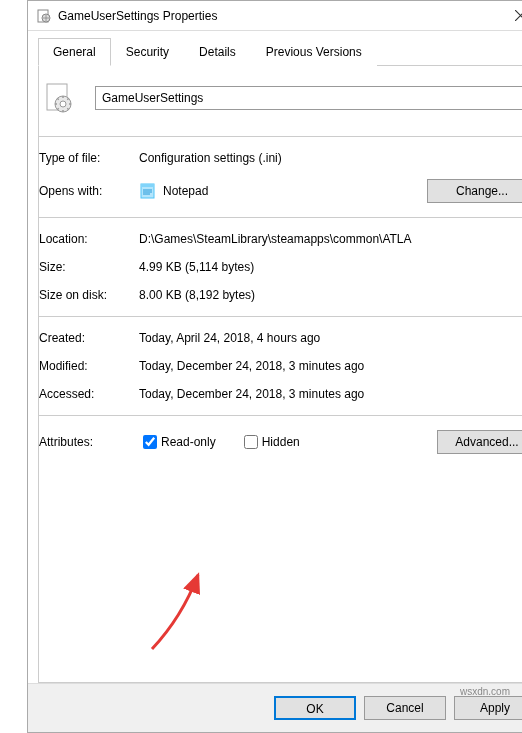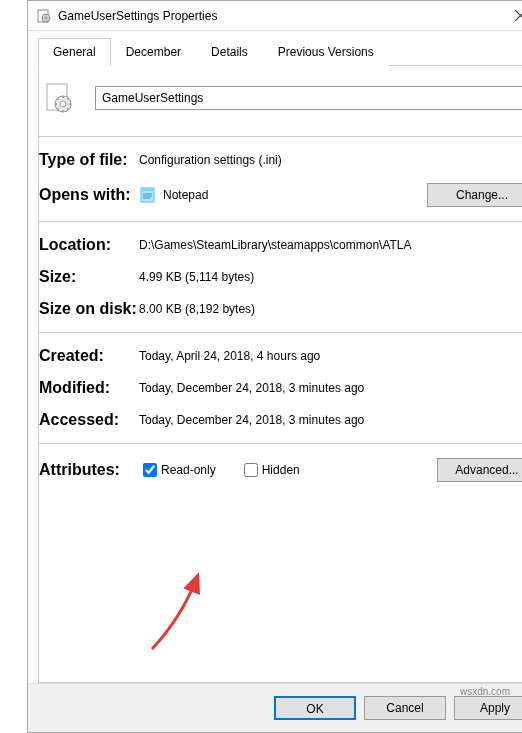--- a/index.html
+++ b/index.html
@@ -81,22 +81,21 @@
       flex: 1;
       overflow: hidden;
     }
     .row {
       display: flex;
       align-items: center;
       margin-bottom: 14px;
     }
     .label-col {
       width: 100px;
-      font-size: 16px;
-      font-weight: bold;
+      font-size: 12px;
     }
     .value-col {
       flex: 1;
       font-size: 12px;
       display: flex;
       align-items: center;
     }
     .filename-box {
       flex: 1;
       border: 1px solid #999;
@@ -197,21 +196,21 @@
       <svg width="11" height="11" viewBox="0 0 11 11">
         <path d="M0 0 L11 11 M11 0 L0 11" stroke="#333" stroke-width="1.2"></path>
       </svg>
     </div>
   </div>
 
   <div class="content">
     <div class="panel-wrap">
       <div class="tabs">
         <div class="tab active">General</div>
-        <div class="tab">December</div>
+        <div class="tab">Security</div>
         <div class="tab">Details</div>
         <div class="tab">Previous Versions</div>
       </div>
 
       <div class="tab-panel">
         <div class="row" style="margin-bottom:18px;">
           <div class="file-icon">
             <svg width="36" height="36" viewBox="0 0 36 36">
               <rect x="6" y="4" width="20" height="26" fill="#fff" stroke="#aaa" stroke-width="1"></rect>
               <circle cx="22" cy="24" r="8" fill="#e8e8e8" stroke="#999" stroke-width="1"></circle>

